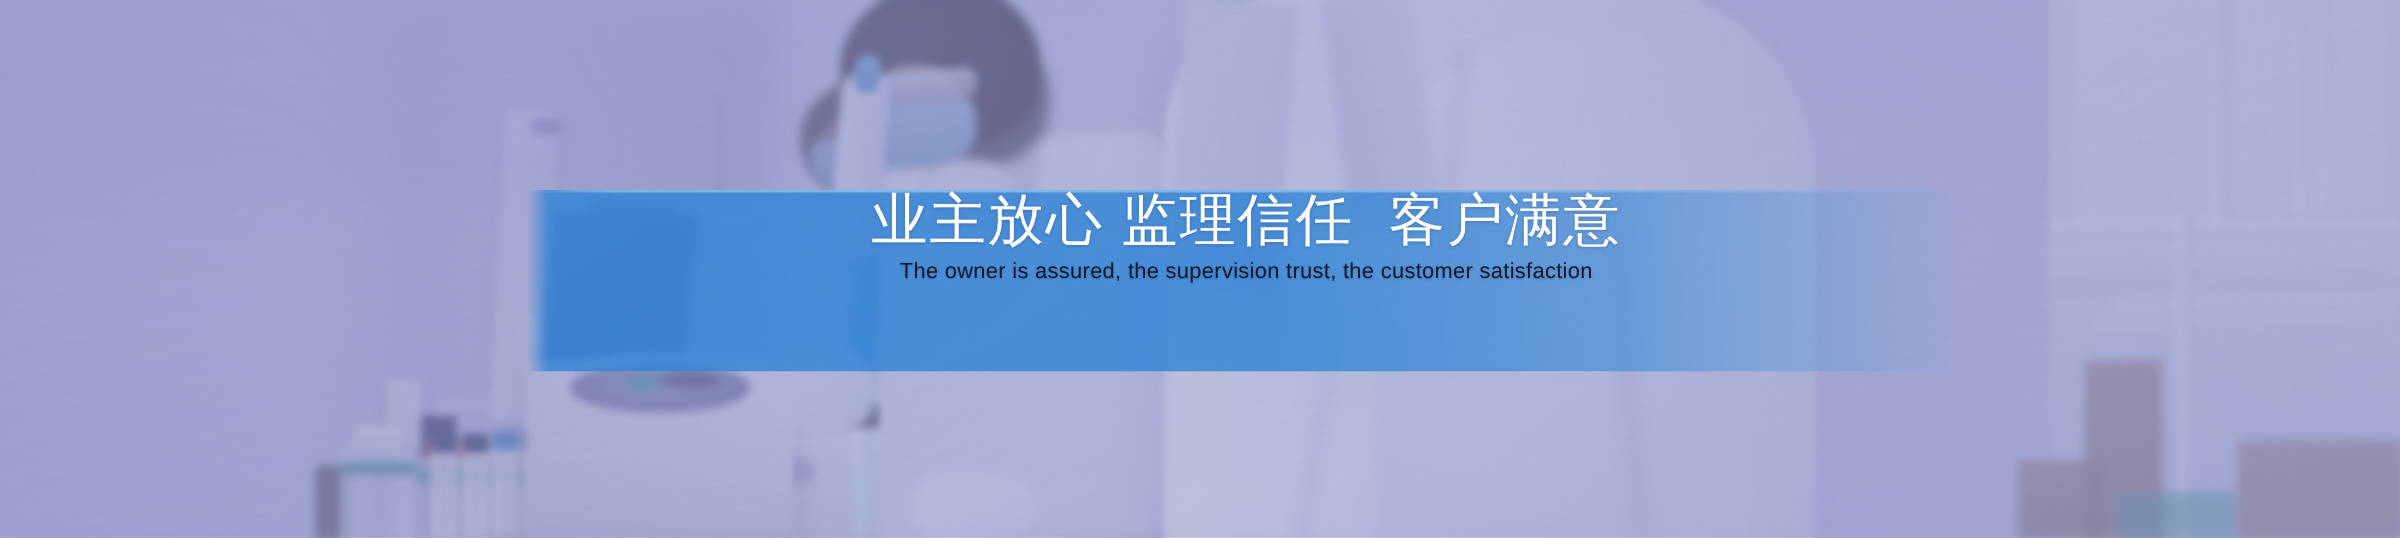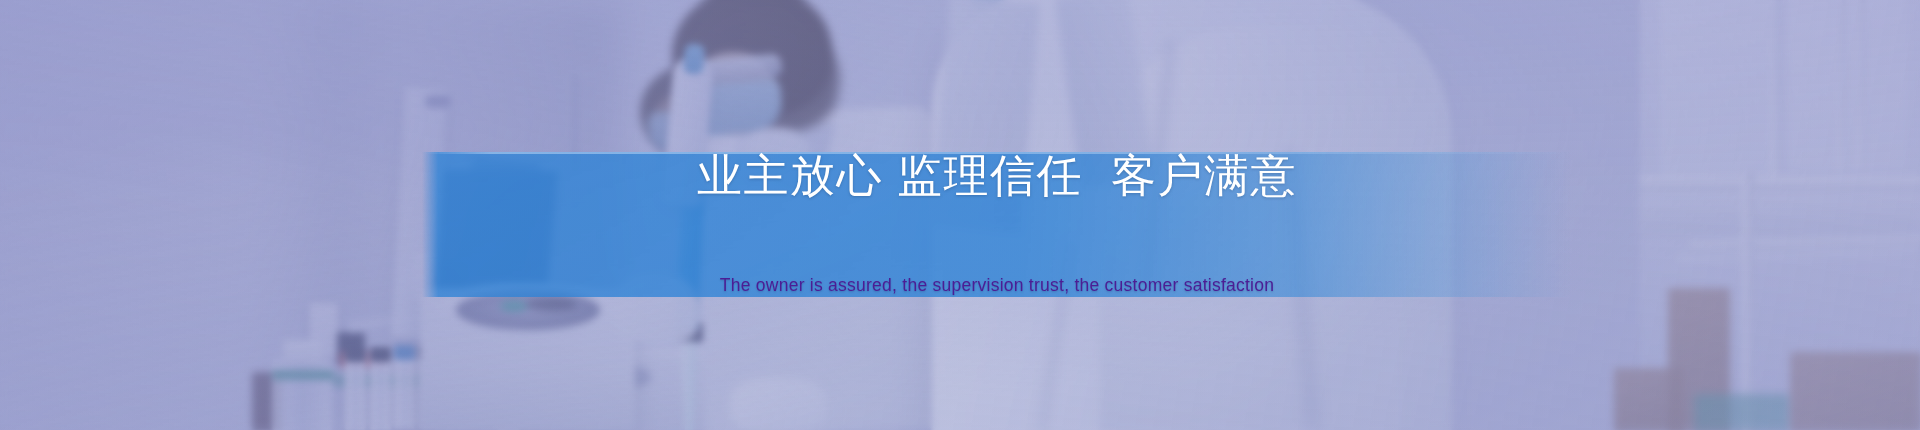--- a/index.html
+++ b/index.html
@@ -409,31 +409,31 @@
   }
   .band-top-line{
     position:absolute; left:422px; top:152px; width:1150px; height:2px;
     background:linear-gradient(90deg, rgba(190,215,245,0) 0%, rgba(198,222,248,.50) 6%,
                 rgba(198,222,248,.42) 62%, rgba(198,222,248,0) 100%);
     pointer-events:none;
   }
 
   .copy{
     position:absolute; left:422px; top:152px; width:1150px; height:145px;
-    display:flex; flex-direction:column; align-items:center; justify-content:space-between;
+    display:flex; flex-direction:column; align-items:center; justify-content:flex-start;
     gap:6px;
   }
   .headline{
     color:#ffffff; font-size:45px; line-height:1.06; font-weight:400;
     letter-spacing:1.5px; white-space:nowrap;
     text-shadow:0 1px 3px rgba(20,50,90,.30);
   }
   .headline .gap{ display:inline-block; width:14px; }
   .subline{
-    color:#4c1d95; font-size:17.5px; line-height:1.25; font-weight:400;
+    color:#0f172a; font-size:17.5px; line-height:1.25; font-weight:400;
     letter-spacing:.25px; white-space:nowrap;
     text-shadow:0 1px 2px rgba(20,50,90,.28);
   }
 </style>
 </head>
 <body>
 
 <div class="stage">
 
   <div class="photo">

